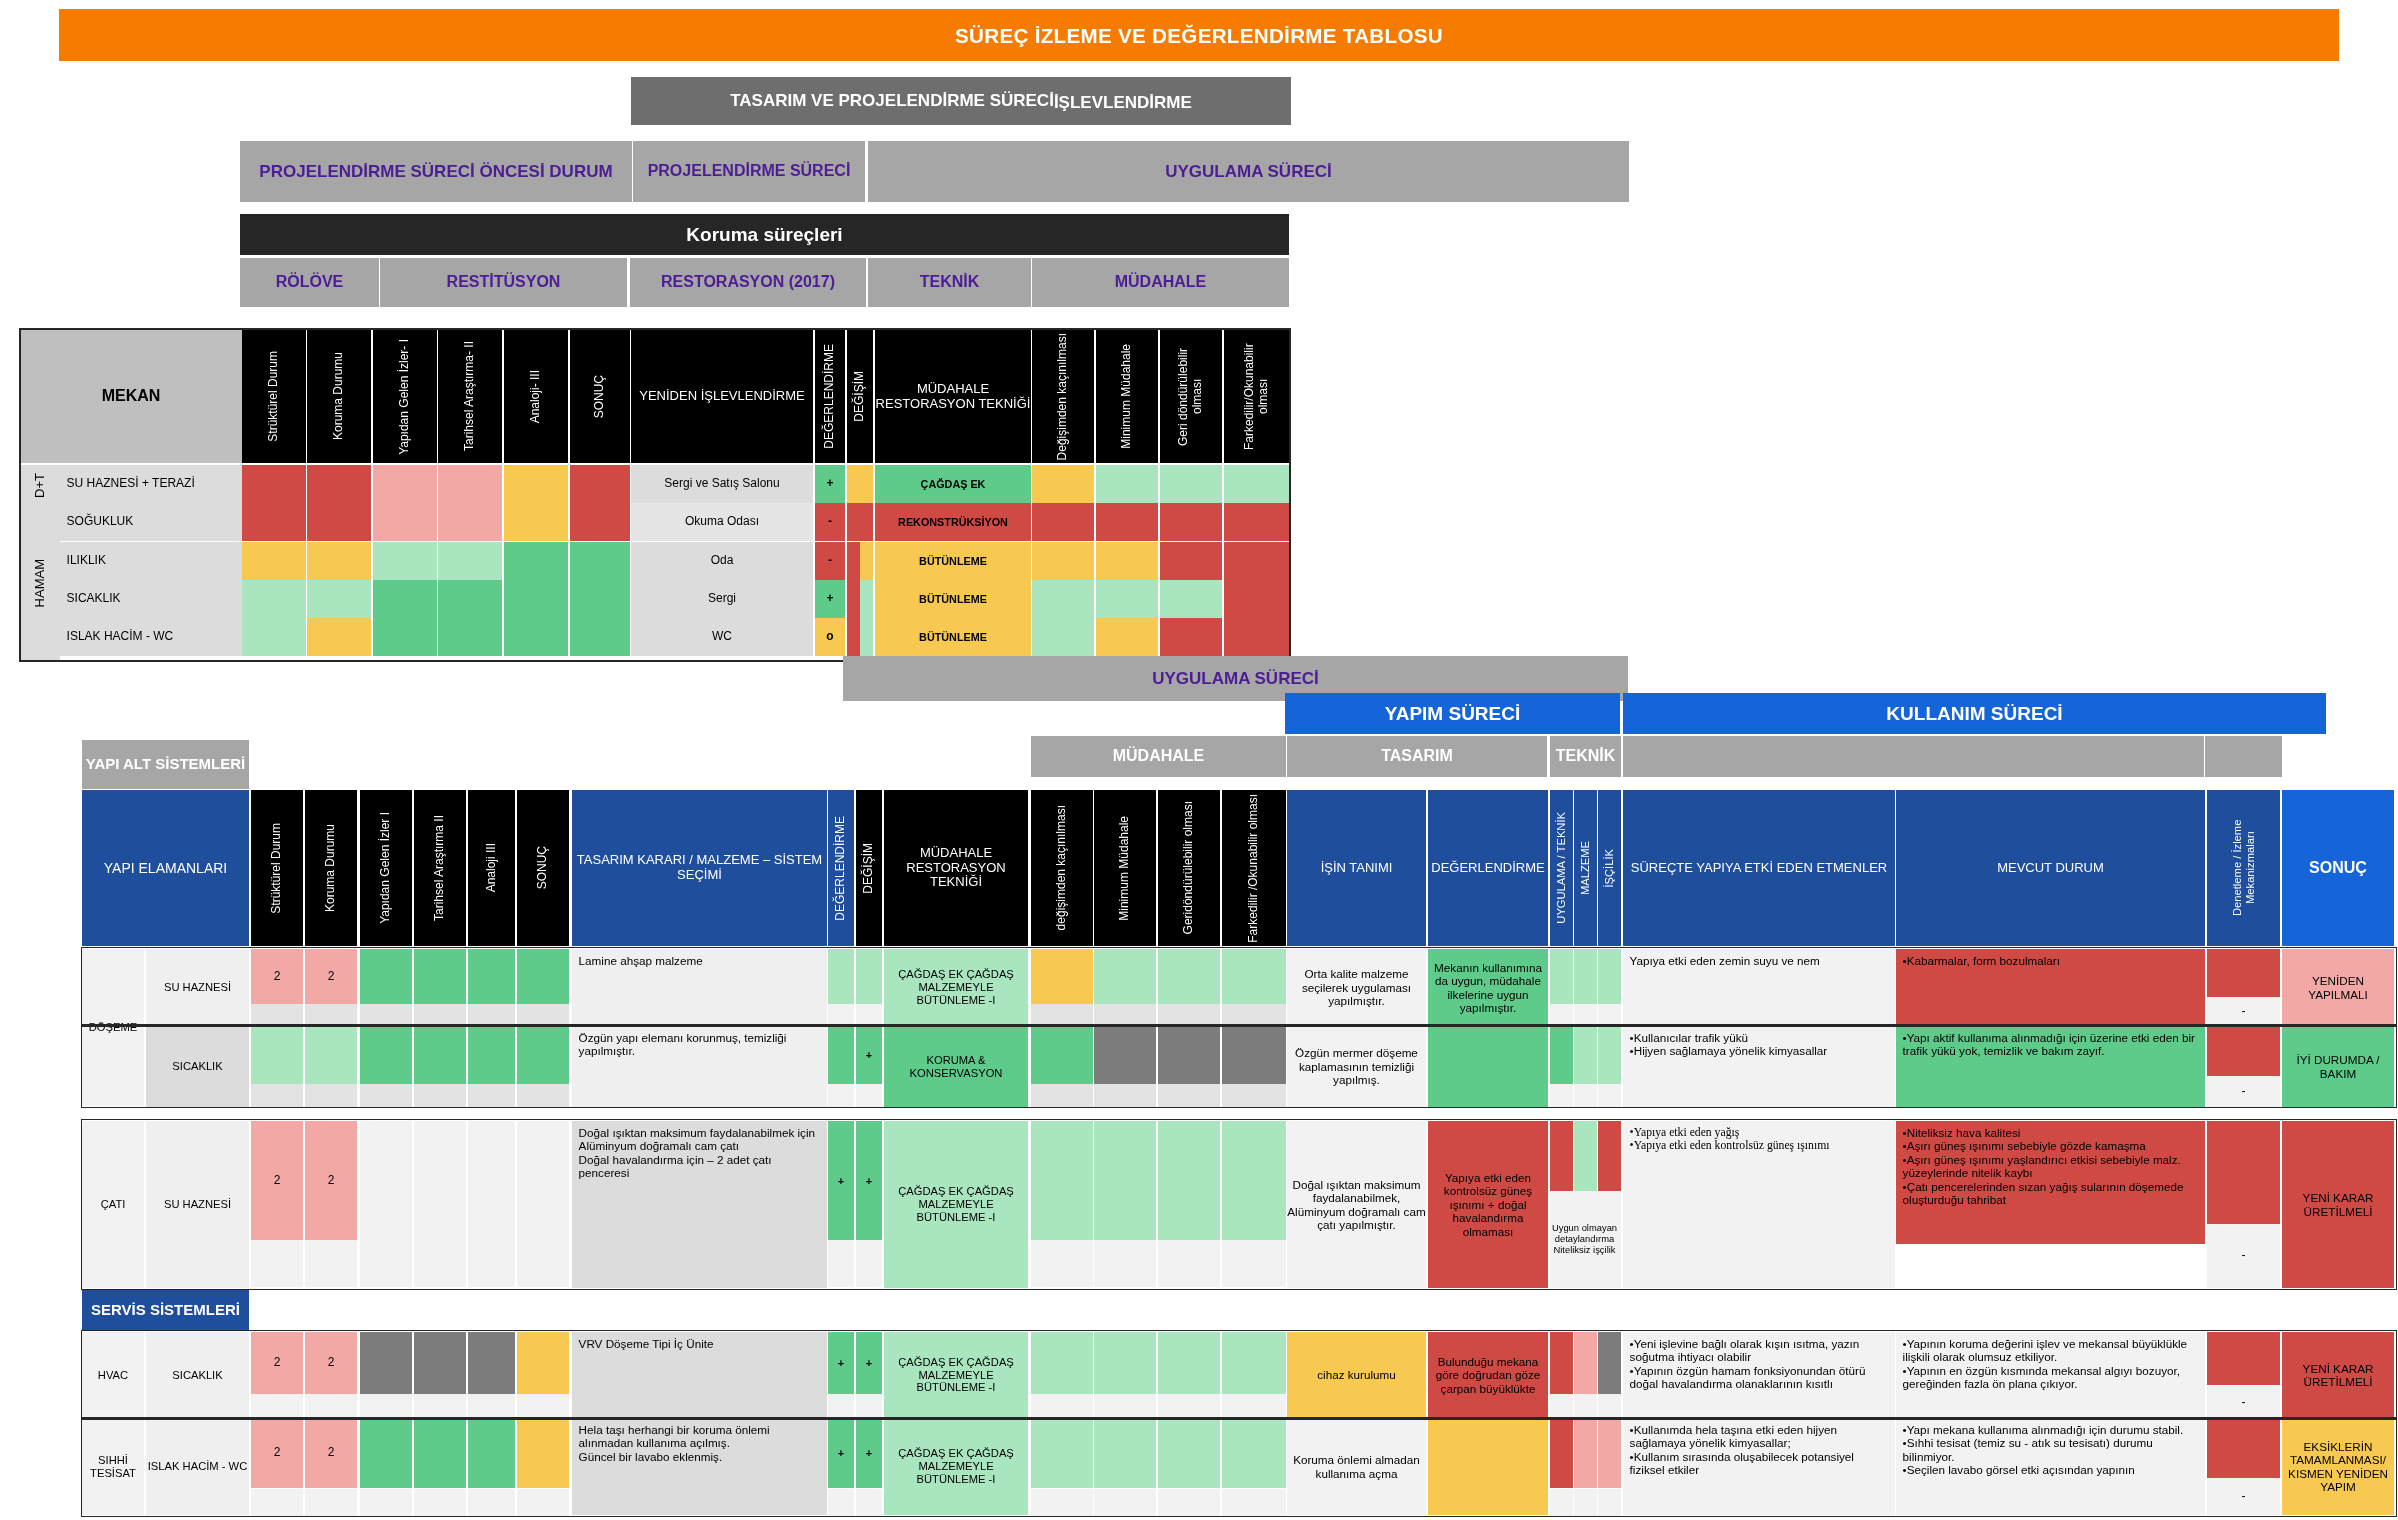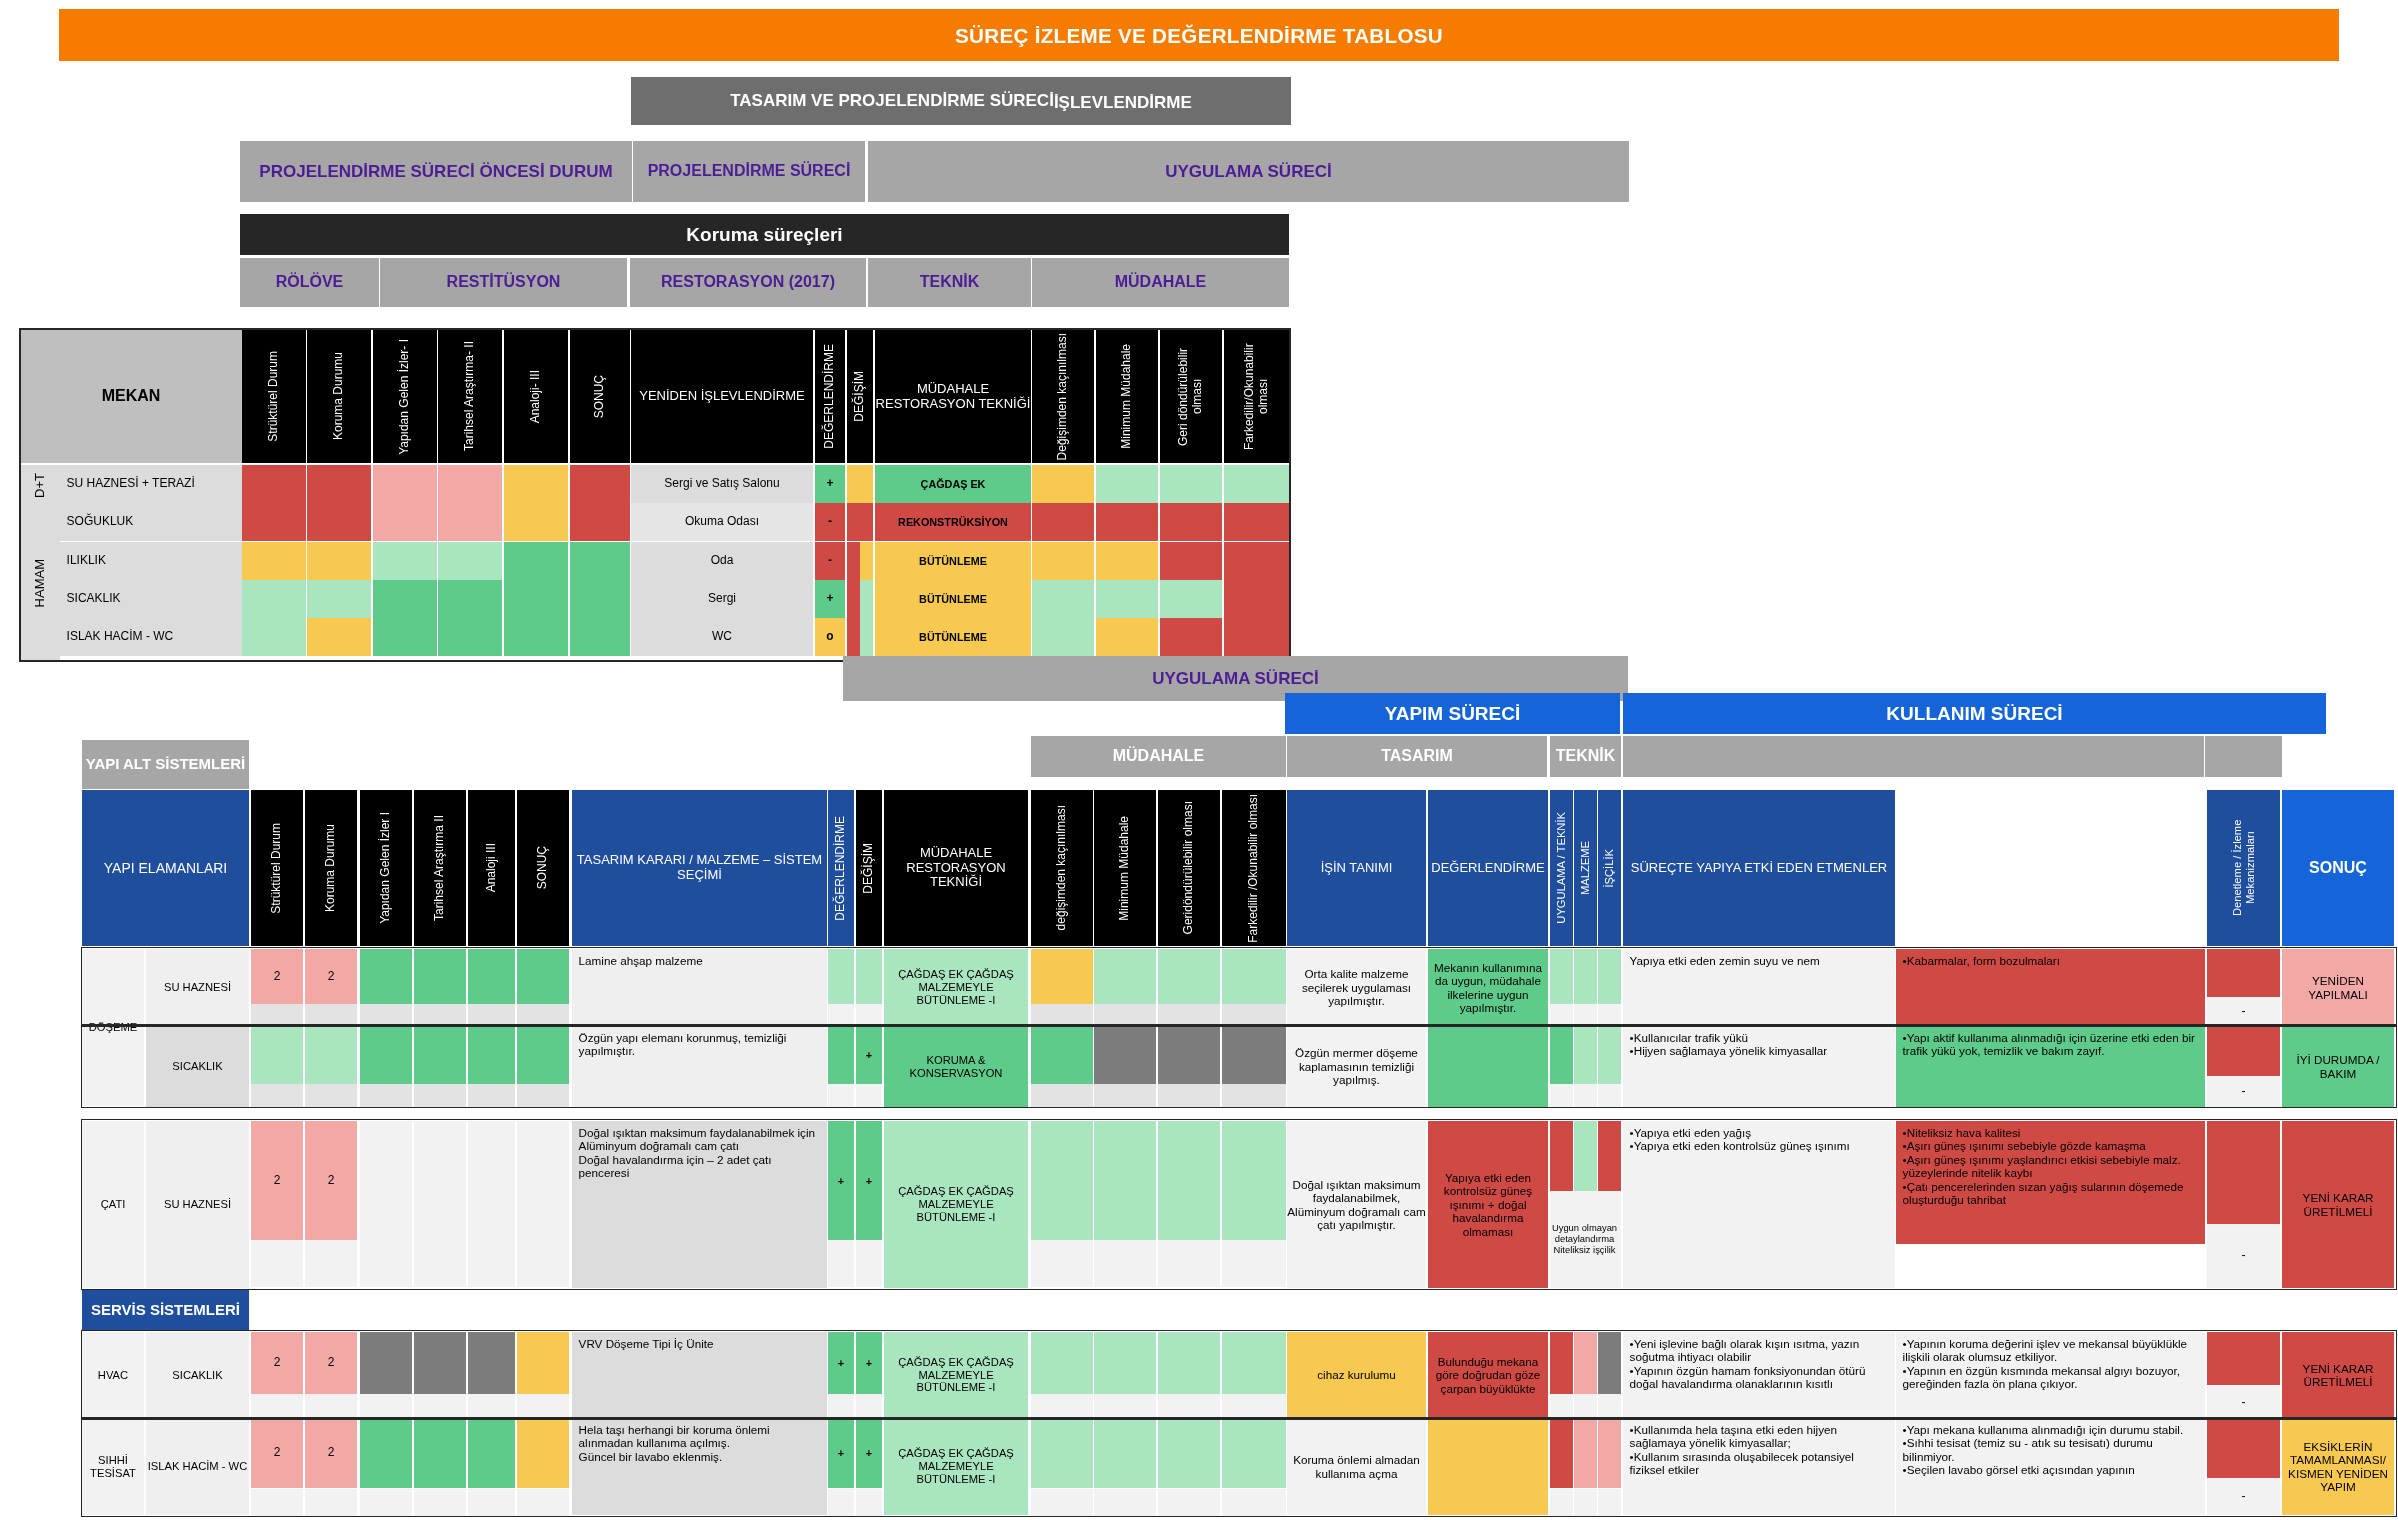--- a/index.html
+++ b/index.html
@@ -275,20 +275,21 @@
   <div class="cell hdr-blue" style="left: 1550px; top: 790px; width: 22.5px; height: 156px; font-size: 12px;">
     <span class="vert" style="font-size:11.2px;">UYGULAMA / TEKNİK</span>
     </div>
   <div class="cell hdr-blue" style="left: 1574px; top: 790px; width: 22.5px; height: 156px; font-size: 12px;">
     <span class="vert" style="font-size:11.2px;">MALZEME</span>
     </div>
   <div class="cell hdr-blue" style="left: 1598px; top: 790px; width: 22.5px; height: 156px; font-size: 12px;">
     <span class="vert" style="font-size:11.2px;">İŞÇİLİK</span>
     </div>
   <div class="cell hdr-blue" style="left: 1623px; top: 790px; width: 272px; height: 156px;">SÜREÇTE YAPIYA ETKİ EDEN ETMENLER</div>
+  <div class="cell hdr-blue" style="left: 1896px; top: 790px; width: 309px; height: 156px;">MEVCUT DURUM</div>
   <div class="cell hdr-blue" style="left: 2207px; top: 790px; width: 73px; height: 156px;">
     <span class="vert" style="font-size:11.2px;">Denetleme / İzleme Mekanizmaları</span>
     </div>
   <div class="cell hdr-sonuc" style="left: 2282px; top: 790px; width: 112px; height: 156px;">SONUÇ</div>
 
   <div class="cell" style="left:82px; top:1289px; width:167px; height:41px; background:#1F4E9C; color:#fff; font-size:15px; font-weight:bold;">SERVİS SİSTEMLERİ</div>
 
   <div id="bottom-rows">
       <div class="cell t-xs" style="left: 82px; top: 949px; width: 62px; height: 157px; background: rgb(242, 242, 242); font-size: 11.2px;">DÖŞEME</div>
       <div class="cell t-xs" style="left: 146px; top: 949px; width: 103px; height: 77px; background: rgb(239, 239, 239); font-size: 11.2px;">SU HAZNESİ</div>
@@ -403,21 +404,21 @@
       <div class="cell " style="left: 1222px; top: 1240px; width: 64px; height: 47px; background: rgb(242, 242, 242);"></div>
       <div class="cell t-xs" style="left: 1287px; top: 1121px; width: 139px; height: 167px; background: rgb(242, 242, 242); font-size: 11.7px; white-space: pre-line;">Doğal ışıktan maksimum faydalanabilmek, Alüminyum doğramalı cam çatı yapılmıştır.</div>
       <div class="cell t-xs" style="left: 1428px; top: 1121px; width: 120px; height: 167px; background: rgb(207, 74, 68); font-size: 11.7px; white-space: pre-line;">Yapıya etki eden kontrolsüz güneş ışınımı + doğal havalandırma olmaması</div>
       <div class="cell " style="left: 1550px; top: 1121px; width: 22.5px; height: 70px; background: rgb(207, 74, 68);"></div>
       <div class="cell " style="left: 1550px; top: 1191px; width: 22.5px; height: 97px; background: rgb(242, 242, 242);"></div>
       <div class="cell " style="left: 1574px; top: 1121px; width: 22.5px; height: 70px; background: rgb(169, 230, 192);"></div>
       <div class="cell " style="left: 1574px; top: 1191px; width: 22.5px; height: 97px; background: rgb(242, 242, 242);"></div>
       <div class="cell " style="left: 1598px; top: 1121px; width: 22.5px; height: 70px; background: rgb(207, 74, 68);"></div>
       <div class="cell " style="left: 1598px; top: 1191px; width: 22.5px; height: 97px; background: rgb(242, 242, 242);"></div>
       <div class="cell t-xxs" style="left: 1550px; top: 1191px; width: 69px; height: 97px; background: rgb(242, 242, 242); font-size: 9.4px; white-space: pre-line;">Uygun olmayan detaylandırma Niteliksiz işçilik</div>
-      <div class="cell t-left t-xs t-top" style="left: 1623px; top: 1121px; width: 272px; height: 167px; background: rgb(242, 242, 242); font-size: 11.7px; white-space: pre-line;">•Yapıya etki eden yağış
+      <div class="cell t-left t-xs t-top" style="left: 1623px; top: 1121px; width: 272px; height: 167px; background: rgb(242, 242, 242); font-size: 11.7px; white-space: pre-line; font-family: Liberation Serif, serif;">•Yapıya etki eden yağış
 •Yapıya etki eden kontrolsüz güneş ışınımı</div>
       <div class="cell t-left t-xs t-top" style="left: 1896px; top: 1121px; width: 309px; height: 123px; background: rgb(207, 74, 68); font-size: 11.7px; white-space: pre-line;">•Niteliksiz hava kalitesi
 •Aşırı güneş ışınımı sebebiyle gözde kamaşma
 •Aşırı güneş ışınımı yaşlandırıcı etkisi sebebiyle malz. yüzeylerinde nitelik kaybı
 •Çatı pencerelerinden sızan yağış sularının döşemede oluşturduğu tahribat</div>
       <div class="cell " style="left: 2207px; top: 1121px; width: 73px; height: 103px; background: rgb(207, 74, 68);"></div>
       <div class="cell t-sm" style="left: 2207px; top: 1224px; width: 73px; height: 64px; background: rgb(242, 242, 242);">-</div>
       <div class="cell t-xs" style="left: 2282px; top: 1121px; width: 112px; height: 167px; background: rgb(207, 74, 68); font-size: 11.7px; white-space: pre-line;">YENİ KARAR ÜRETİLMELİ</div>
       <div class="cell t-xs" style="left: 82px; top: 1332px; width: 62px; height: 86px; background: rgb(242, 242, 242); font-size: 11.2px;">HVAC</div>
       <div class="cell t-xs" style="left: 146px; top: 1332px; width: 103px; height: 86px; background: rgb(239, 239, 239); font-size: 11.2px;">SICAKLIK</div>

